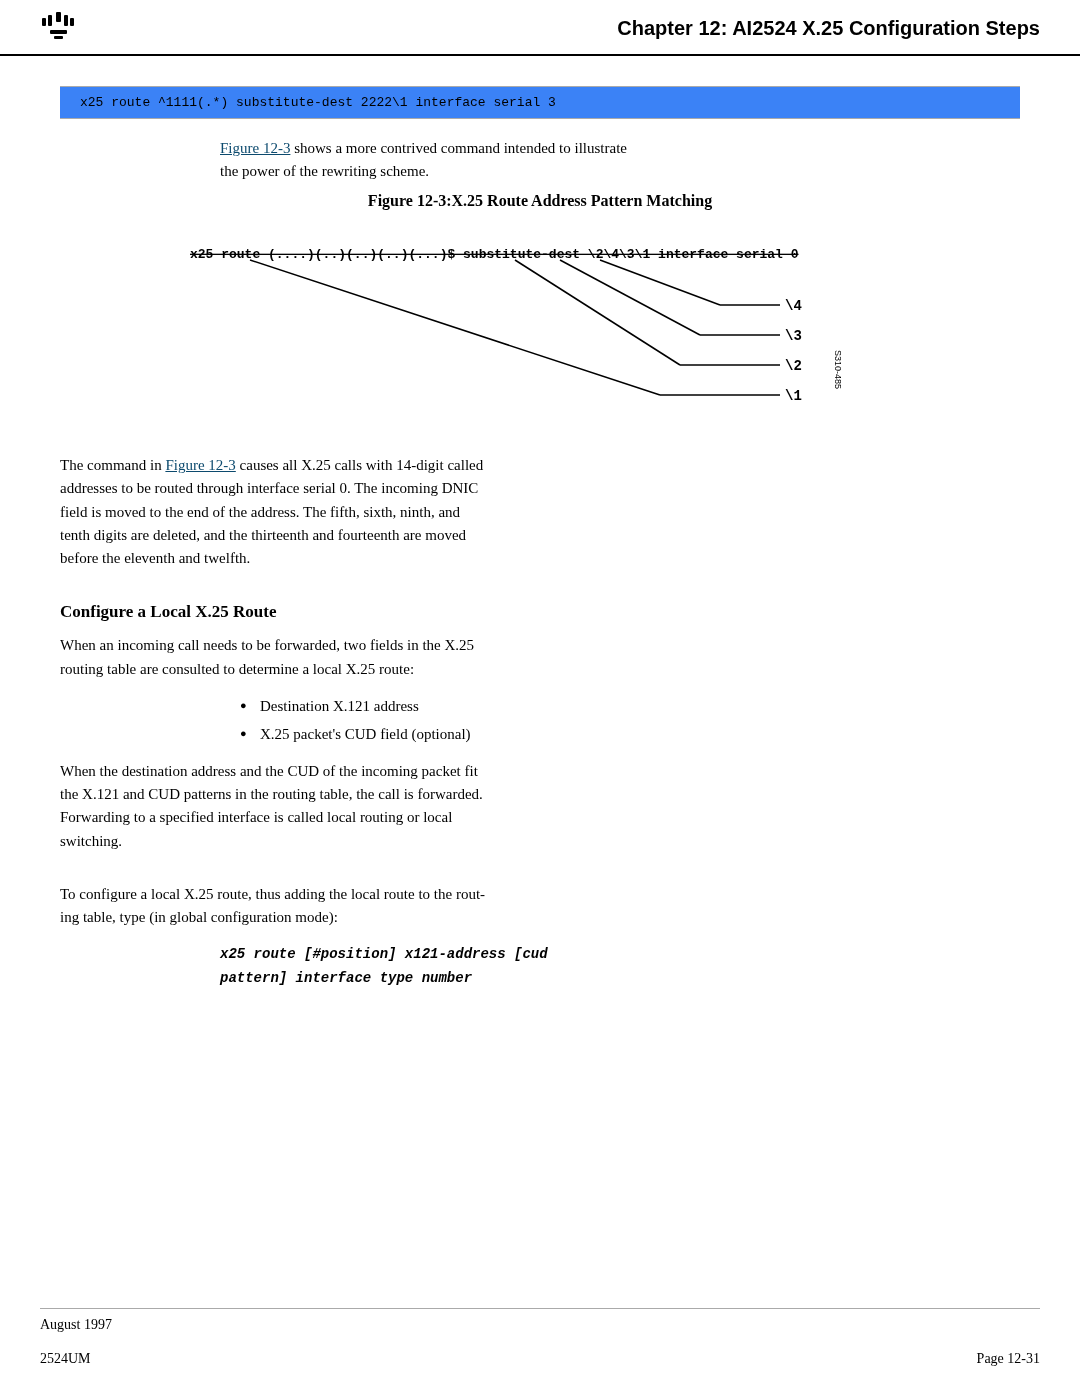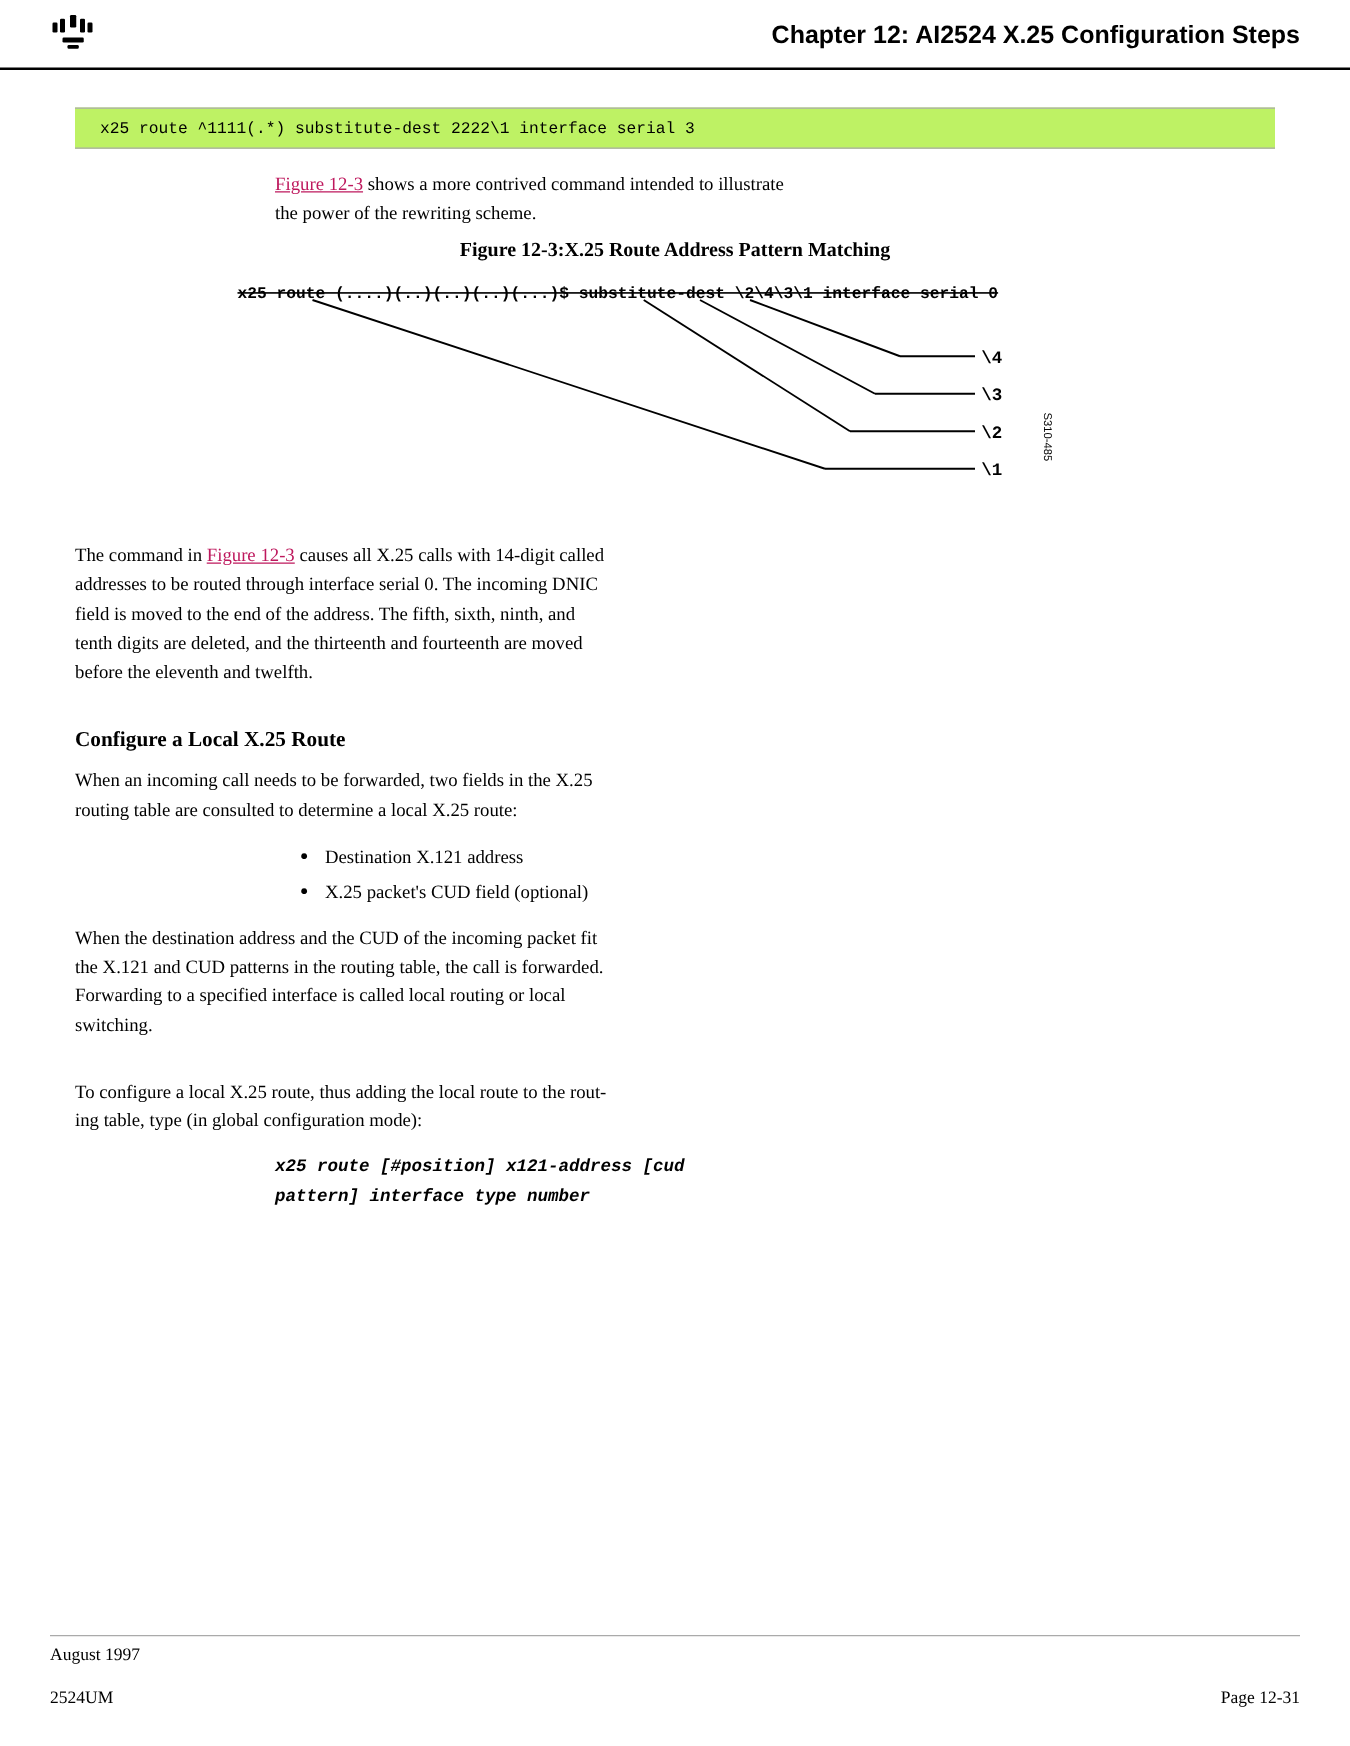--- a/index.html
+++ b/index.html
@@ -48,40 +48,41 @@
     }
 
     
     .code-block {
       border-top: 1px solid #aaa;
       border-bottom: 1px solid #aaa;
       padding: 8px 20px;
       font-family: Courier New, Courier, monospace;
       font-size: 13px;
       margin-bottom: 18px;
-      background: #bef264;
+      background: #3b82f6;
     }
 
     
     .figure-ref-text {
       margin-left: 160px;
       margin-bottom: 10px;
       font-size: 15px;
       line-height: 1.5;
     }
     .figure-ref-text a, .inline-link {
-      color: #be185d;
+      color: #0c4a6e;
       text-decoration: underline;
     }
 
     
     .figure-title {
       font-weight: bold;
       font-size: 16px;
       text-align: center;
+      margin-bottom: 20px;
     }
 
     
     .figure-diagram {
       display: flex;
       justify-content: center;
       margin-bottom: 24px;
       position: relative;
     }
     .diagram-svg {

